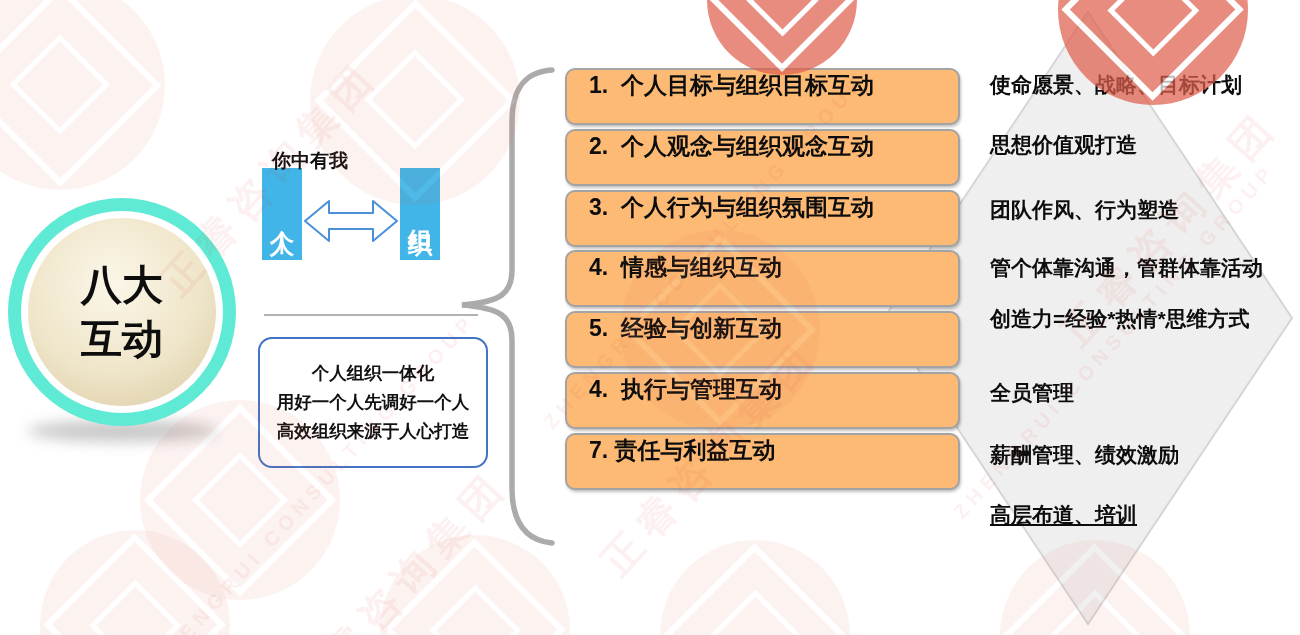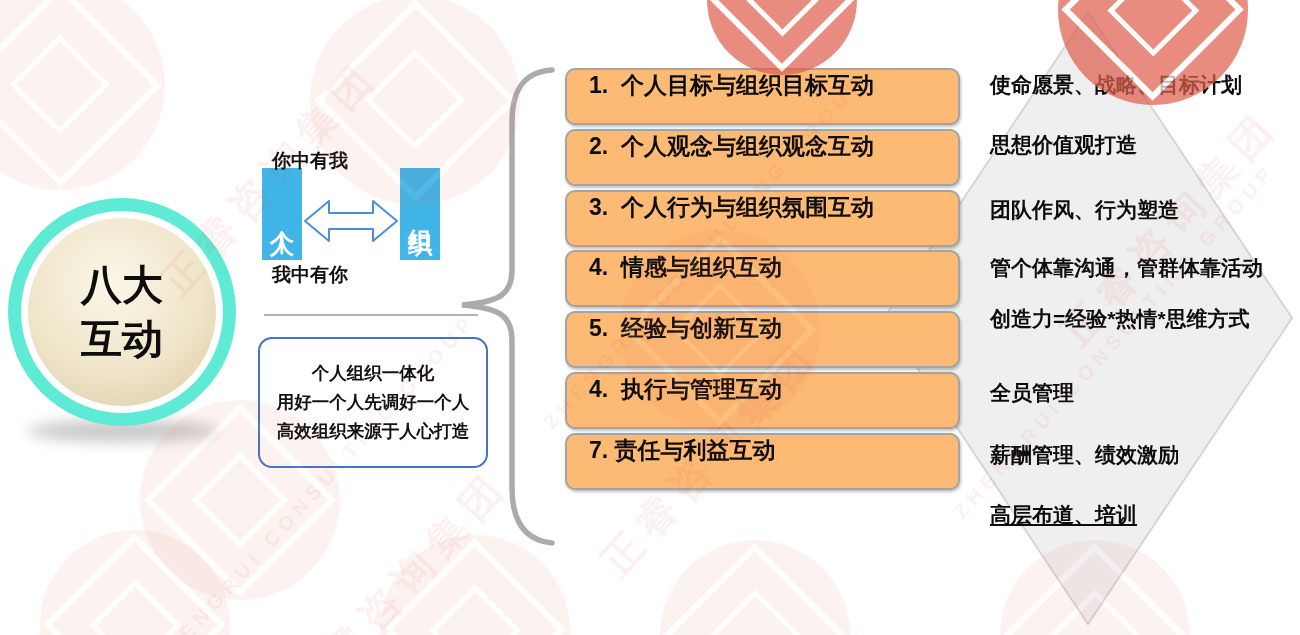--- a/index.html
+++ b/index.html
@@ -75,21 +75,20 @@
     </div>
   </div>
 
   <div class="pair-box" style="left:262px;top:168px;" data-interactable="false">
     <span data-interactable="false">个人</span>
   </div>
   <div class="pair-box" style="left:400px;top:168px;" data-interactable="false">
     <span data-interactable="false">组织</span>
   </div>
   <div class="pair-label" style="left:272px;top:148px;" data-interactable="false">你中有我</div>
-  <div class="pair-label" style="left:272px;top:262px;" data-interactable="false">我中有你</div>
 
   <svg class="arrow-svg" width="98" height="46" data-interactable="false">
     <polygon points="3,23 27,3 27,15 71,15 71,3 95,23 71,43 71,31 27,31 27,43" fill="#ffffff" stroke="#4A90D9" stroke-width="2" stroke-linejoin="round"></polygon>
   </svg>
 
   <div class="divider" data-interactable="false"></div>
 
   <div class="principles" data-interactable="false">
     <div data-interactable="false">个人组织一体化</div>
     <div data-interactable="false">用好一个人先调好一个人</div>

